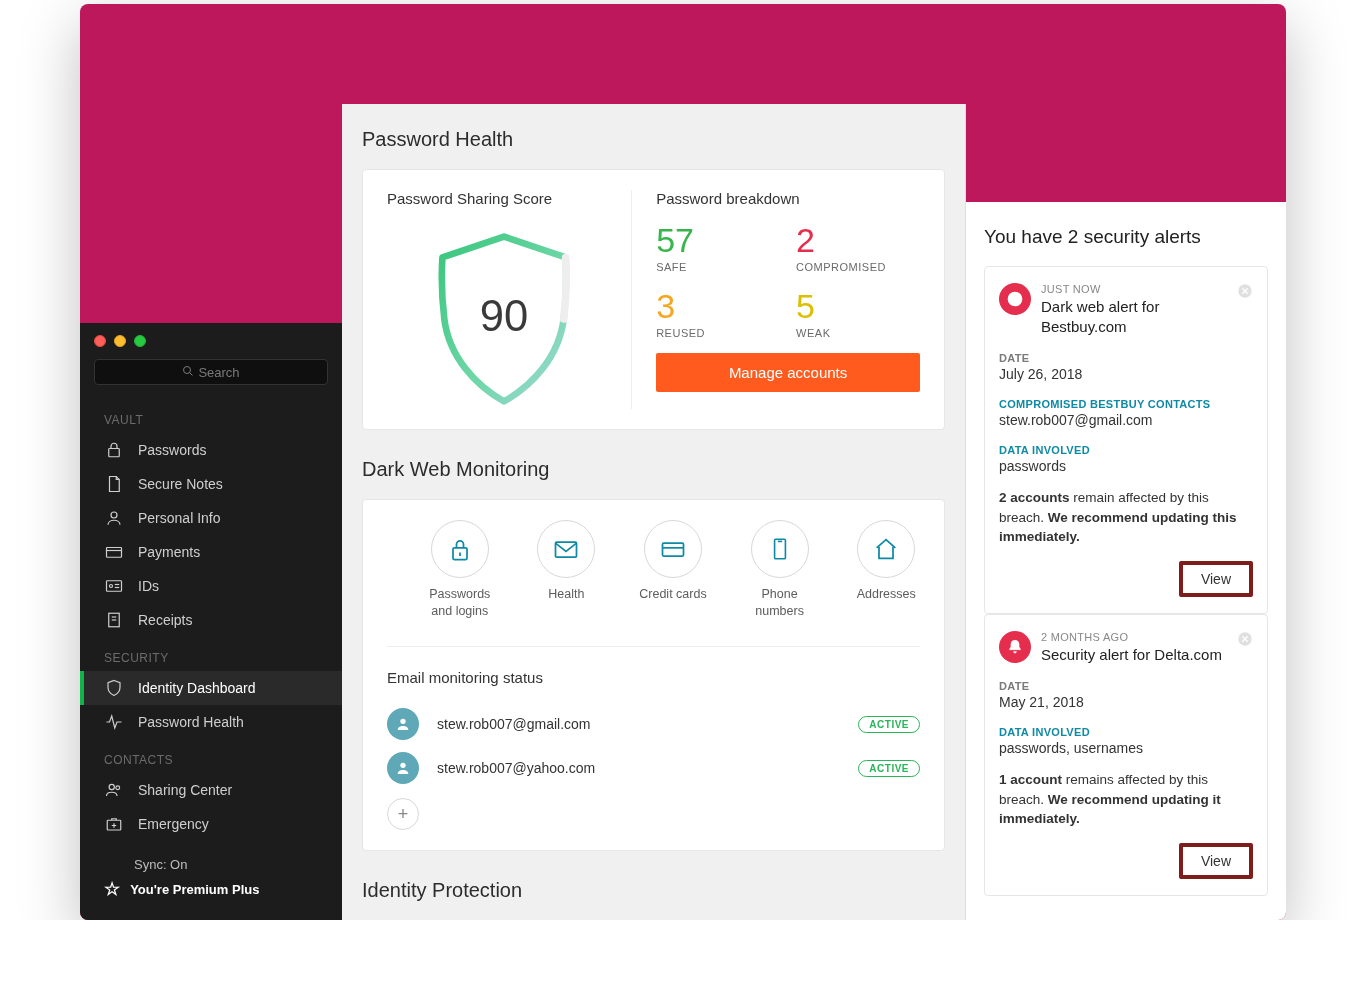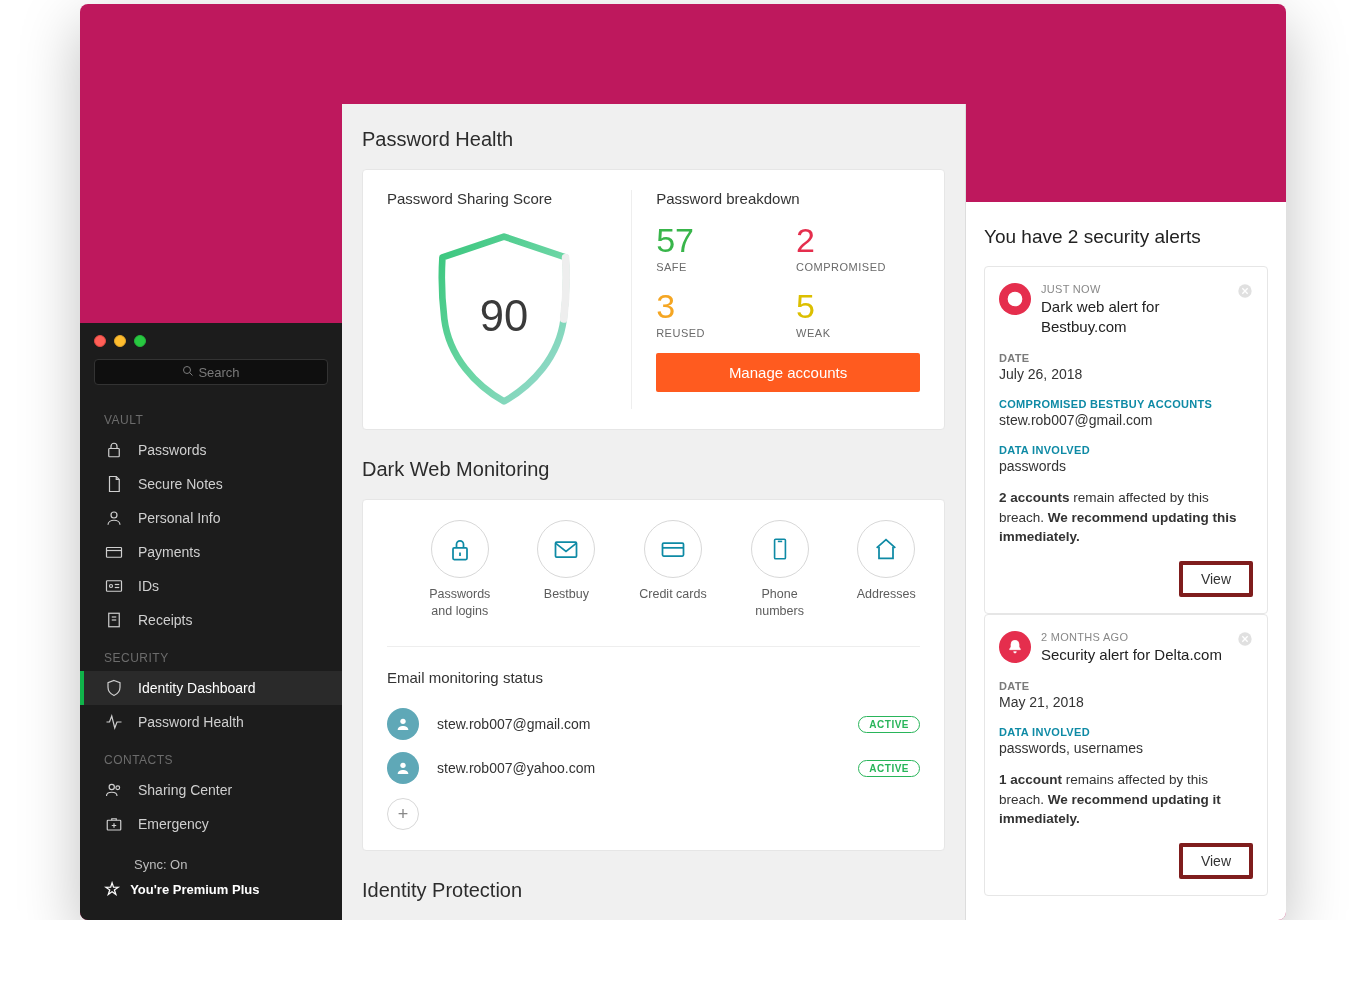--- a/index.html
+++ b/index.html
@@ -368,21 +368,21 @@
           </div>
           <div class="mlabel">Passwords and logins</div>
         </div>
         <div class="mon-item">
           <div class="mon-circle">
             <svg width="28" height="28" viewBox="0 0 24 24">
                 <rect x="3" y="6" width="18" height="13" rx="1"></rect>
                 <path d="M3 7l9 7 9-7"></path>
               </svg>
           </div>
-          <div class="mlabel">Bestbuy</div>
+          <div class="mlabel">Health</div>
         </div>
         <div class="mon-item">
           <div class="mon-circle">
             <svg width="28" height="28" viewBox="0 0 24 24">
                 <rect x="3" y="7" width="18" height="11" rx="1"></rect>
                 <line x1="3" y1="11" x2="21" y2="11"></line>
               </svg>
           </div>
           <div class="mlabel">Credit cards</div>
         </div>
@@ -454,21 +454,21 @@
         </div>
         <span class="alert-close">
           <svg width="16" height="16" viewBox="0 0 24 24">
               <circle cx="12" cy="12" r="10" fill="#e0e0e0"></circle>
               <path d="M8 8l8 8M16 8l-8 8" stroke="#fff" stroke-width="2"></path>
             </svg>
         </span>
       </div>
       <div class="alert-field-label grey">DATE</div>
       <div class="alert-field-val">July 26, 2018</div>
-      <div class="alert-field-label">COMPROMISED BESTBUY ACCOUNTS</div>
+      <div class="alert-field-label">COMPROMISED BESTBUY CONTACTS</div>
       <div class="alert-field-val">stew.rob007@gmail.com</div>
       <div class="alert-field-label">DATA INVOLVED</div>
       <div class="alert-field-val">passwords</div>
       <div class="alert-body">
         <b>2 accounts</b><span> remain affected by this breach. </span><b>We recommend updating this immediately.</b>
       </div>
       <button class="view-btn">View</button>
     </div>
 
     <div class="alert-card clearfix">

